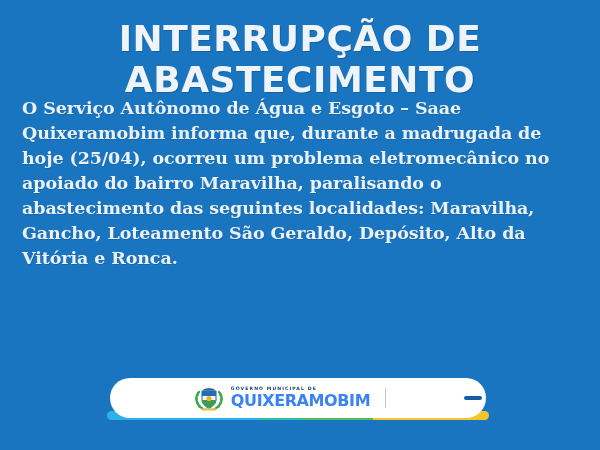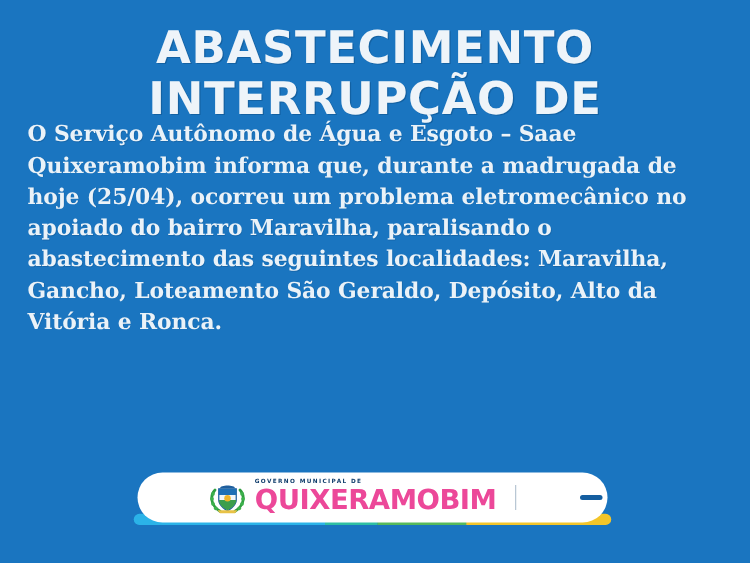--- a/index.html
+++ b/index.html
@@ -120,23 +120,23 @@
     font-family: "DejaVu Sans", sans-serif;
     font-weight: bold;
     font-size: 4.6px;
     letter-spacing: 1.1px;
     color: #123f6d;
     margin-bottom: 1.5px;
   }
   .gov-city {
     font-family: "DejaVu Sans", sans-serif;
     font-weight: bold;
-    font-size: 22px;
+    font-size: 16px;
     letter-spacing: -0.4px;
-    color: #ec4899;
+    color: #3b82f6;
     line-height: 1;
   }
   .divider {
     width: 1px;
     height: 20px;
     background: #b9c7d4;
     margin: 0 8px;
     flex: none;
   }
   .saae {
@@ -199,22 +199,22 @@
     background: #f3c52a;
     border-radius: 0 5px 5px 0;
   }
 </style>
 </head>
 <body>
 
 <div class="poster" style="background: rgb(26, 117, 192);">
 
   <div class="title-block">
+    <span class="title-line">INTERRUPÇÃO DE</span>
     <span class="title-line">ABASTECIMENTO</span>
-    <span class="title-line">INTERRUPÇÃO DE</span>
   </div>
 
   <div class="body-block">
     <p class="para" style="color: rgb(234, 242, 248);">O Serviço Autônomo de Água e Esgoto –  Saae Quixeramobim informa que, durante a madrugada de hoje (25/04), ocorreu um problema eletromecânico no apoiado do bairro Maravilha, paralisando o abastecimento das seguintes localidades: Maravilha, Gancho, Loteamento São Geraldo, Depósito, Alto da Vitória e Ronca.</p>
   </div>
 
   <div class="footer-wrap">
 
     <div class="stripe-cap-left"></div>
     <div class="stripe-cap-right"></div>

